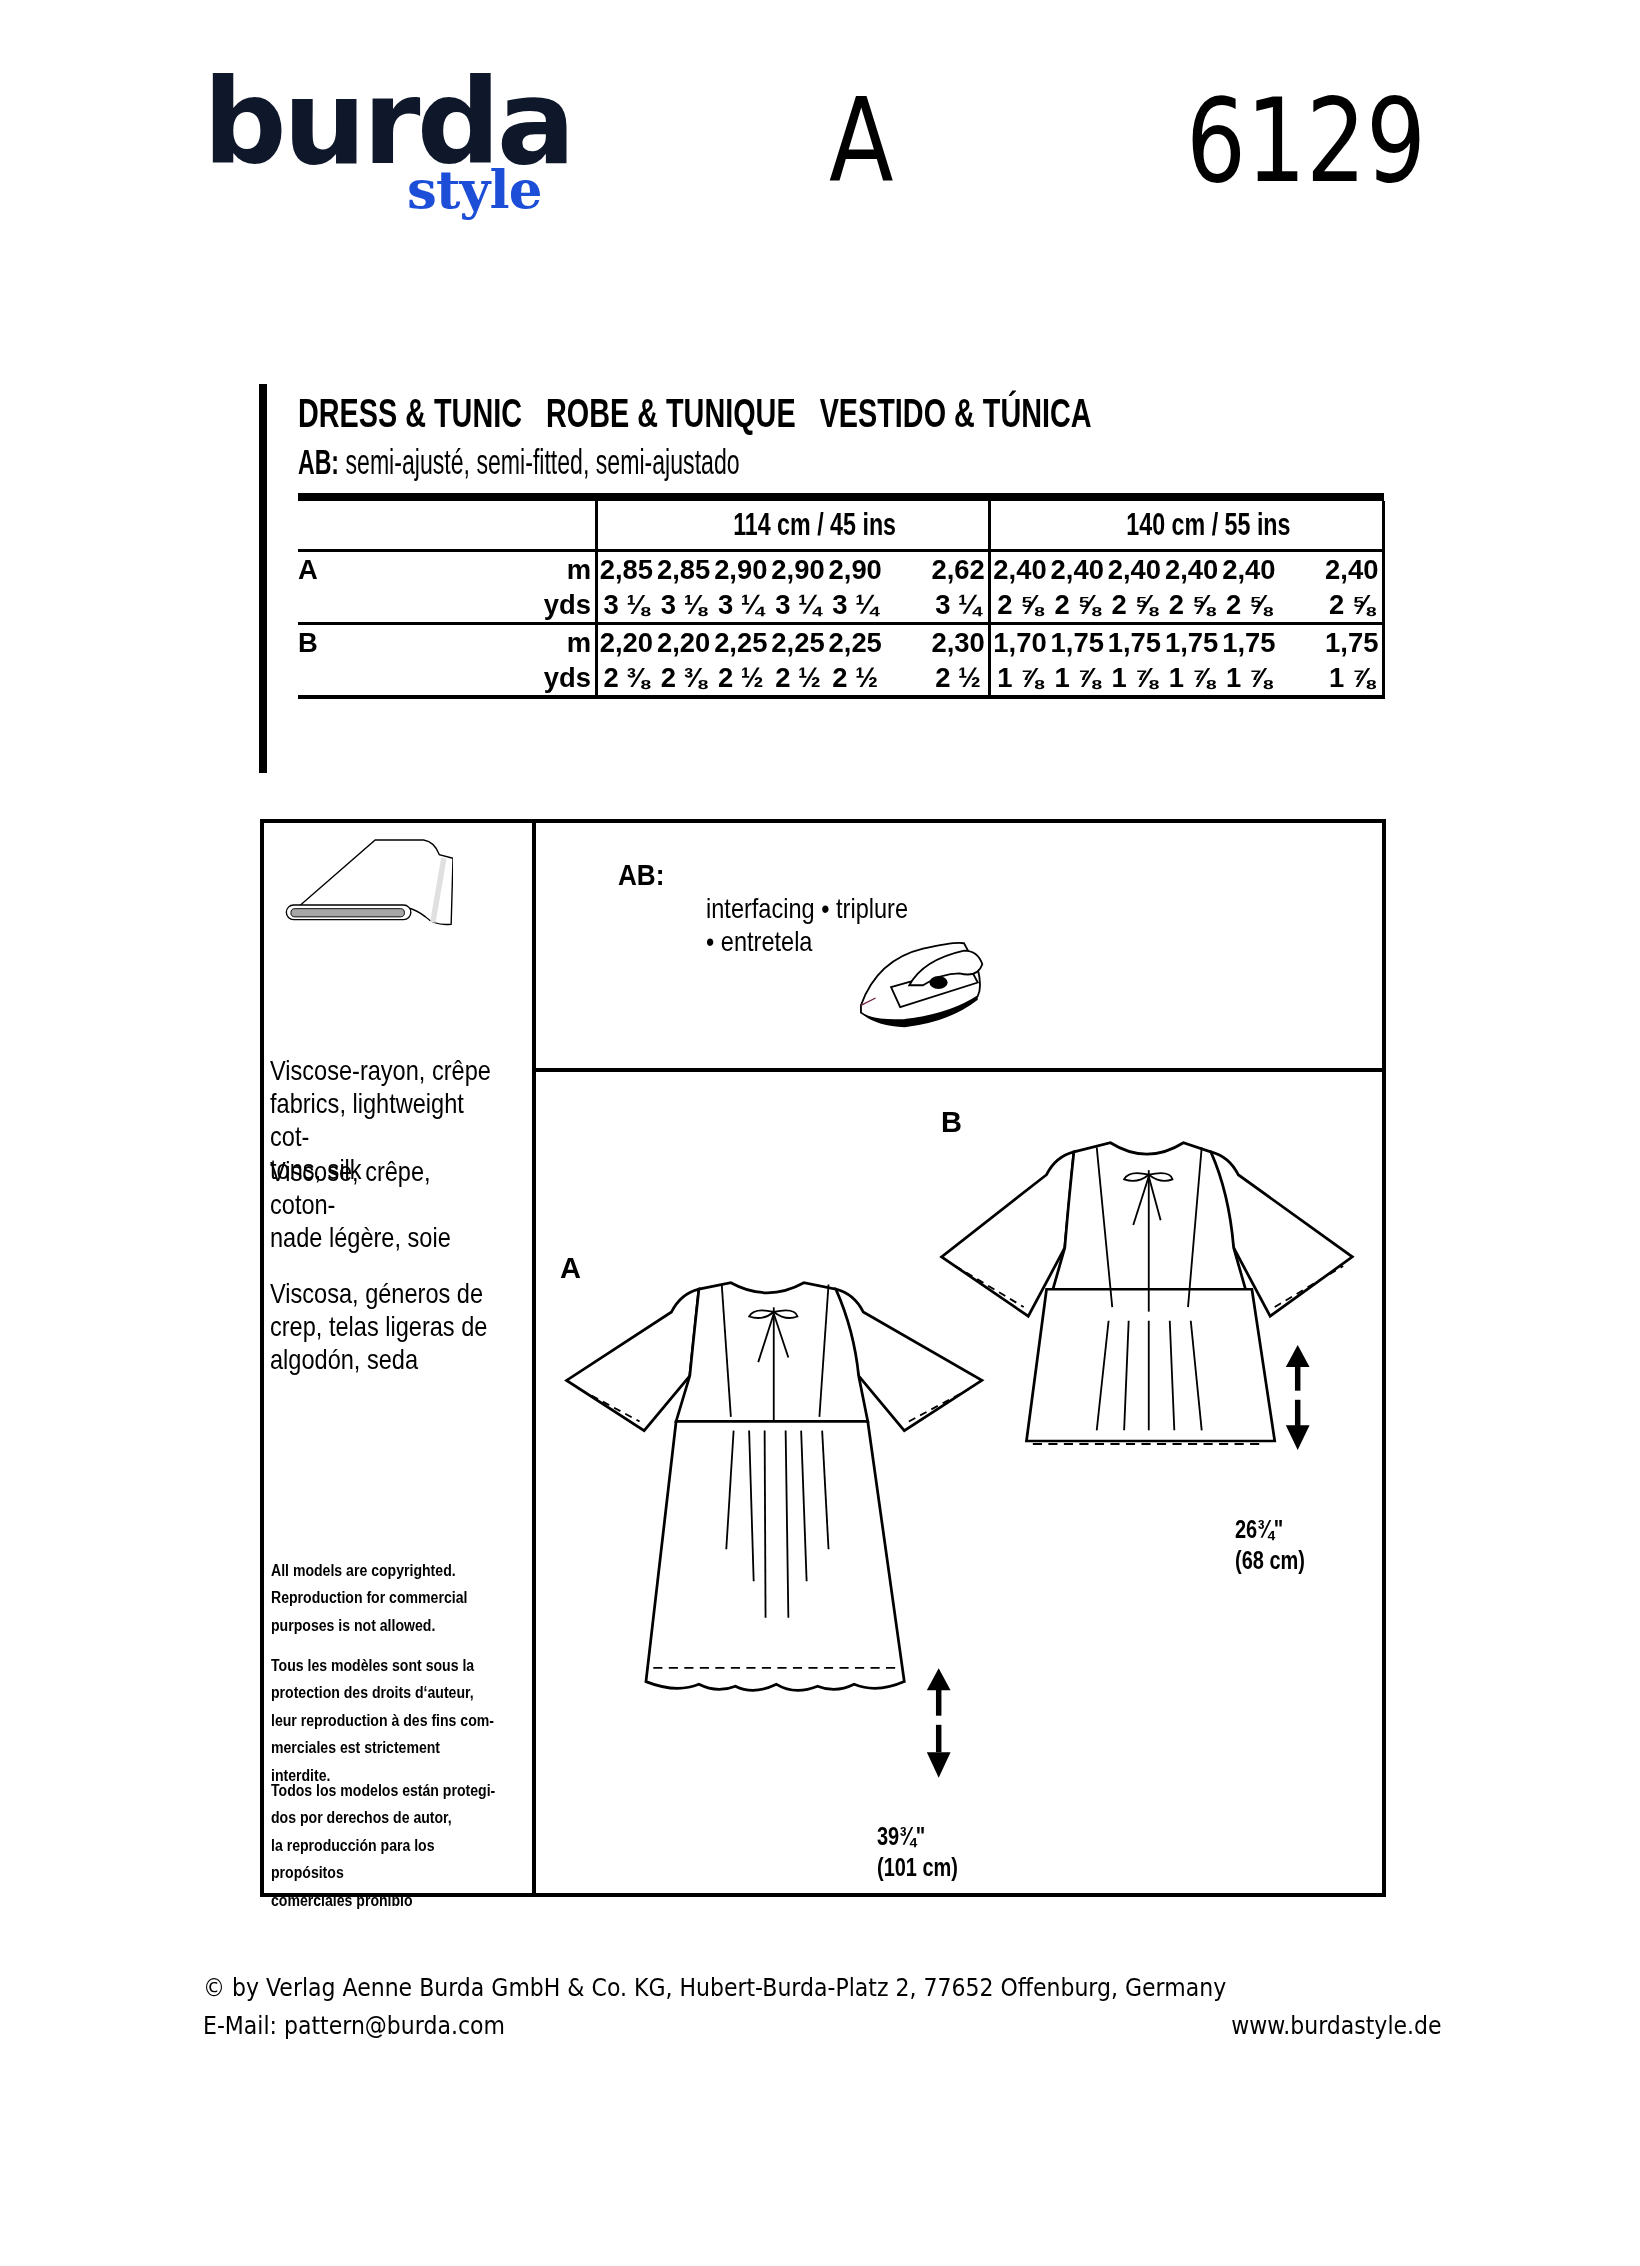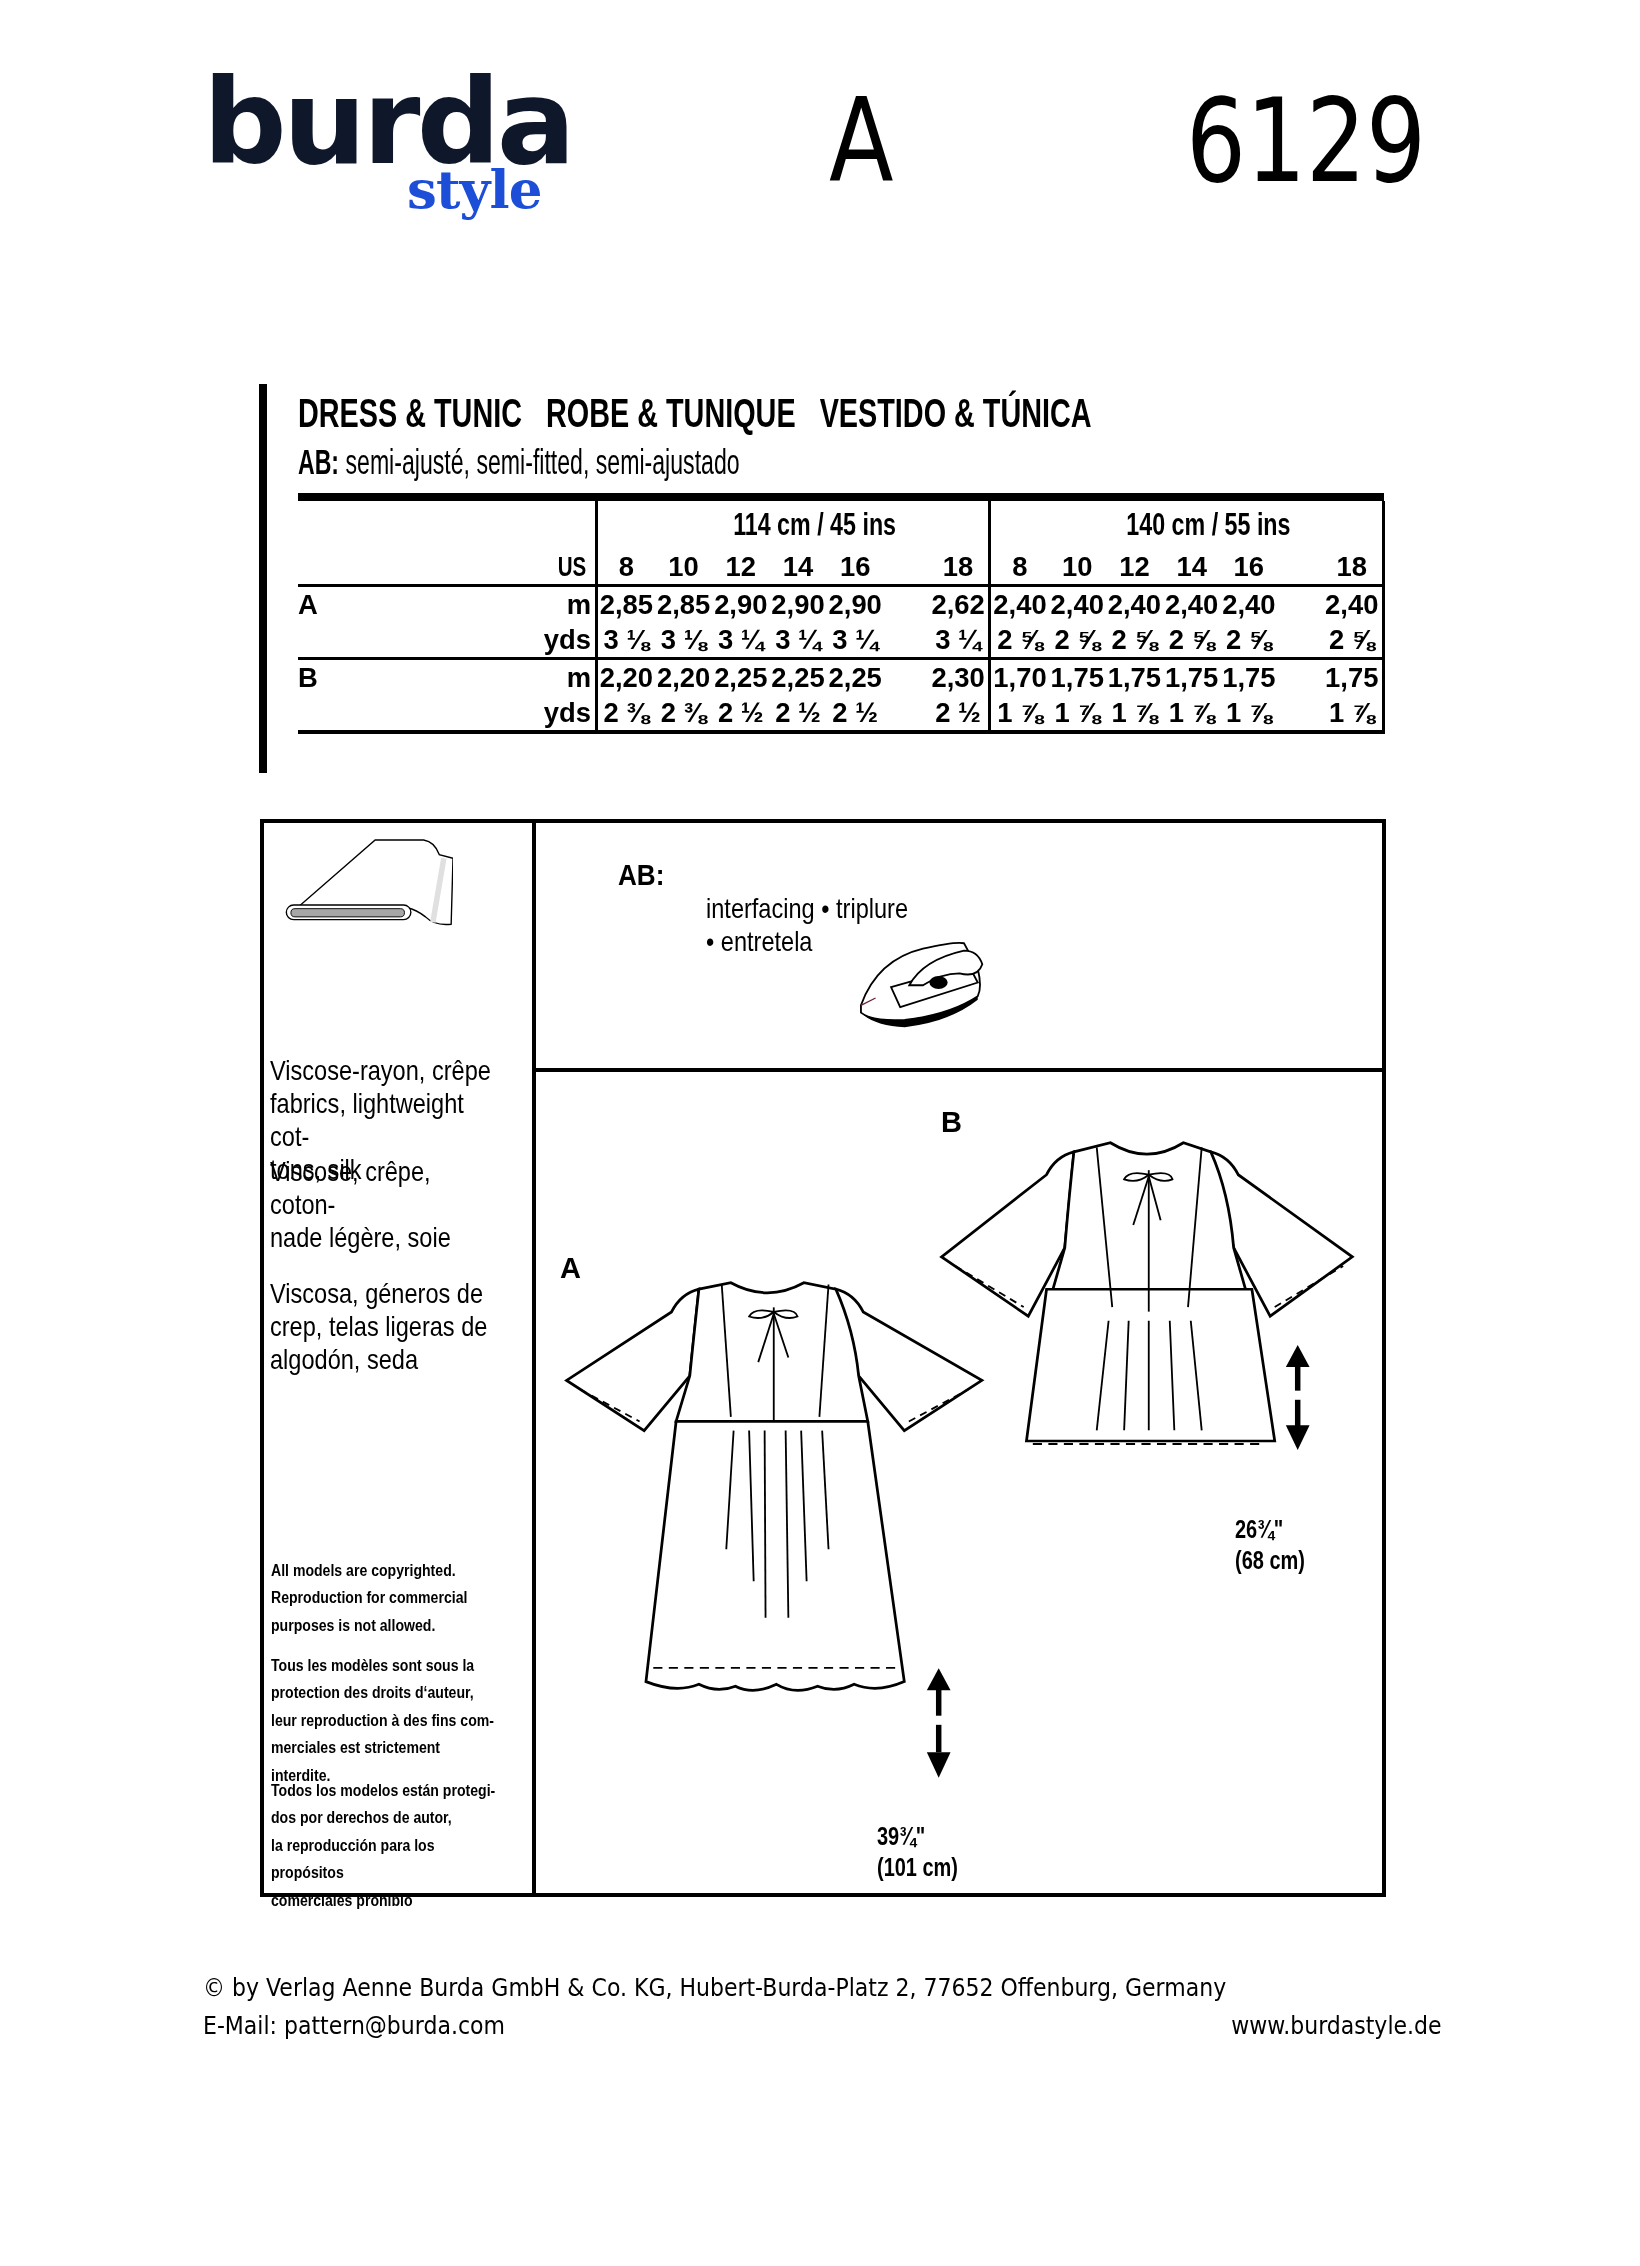--- a/index.html
+++ b/index.html
@@ -64,36 +64,20 @@
 <table class="abs yt">
   <tbody>
       <tr class="top-rule">
         <td colspan="14"></td>
       </tr>
   <tr>
     <td class="lbl"></td>
     <td class="unit" style="border-right:3.7px solid #000;"></td>
     <td colspan="6" class="wide-head rb"><span class="cond">114 cm / 45 ins</span></td>
     <td colspan="6" class="wide-head rb"><span class="cond">140 cm / 55 ins</span></td>
-  </tr>
-  <tr>
-    <td class="lbl"></td>
-    <td class="unit"><span class="cond">US</span></td>
-    <td>8</td>
-    <td>10</td>
-    <td>12</td>
-    <td>14</td>
-    <td>16</td>
-    <td class="rb">18</td>
-    <td>8</td>
-    <td>10</td>
-    <td>12</td>
-    <td>14</td>
-    <td>16</td>
-    <td class="rb">18</td>
   </tr>
 
   <tr class="bt">
     <td class="lbl">A</td>
     <td class="unit">m</td>
     <td>2,85</td>
     <td>2,85</td>
     <td>2,90</td>
     <td>2,90</td>
     <td>2,90</td>

